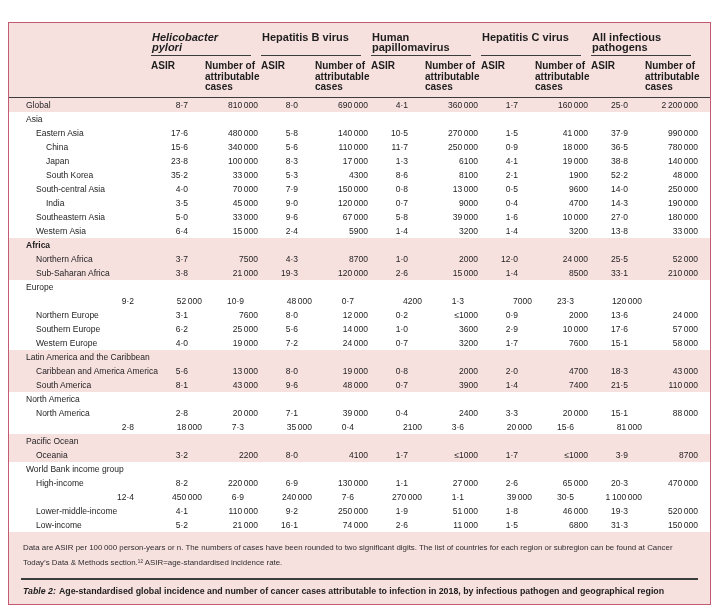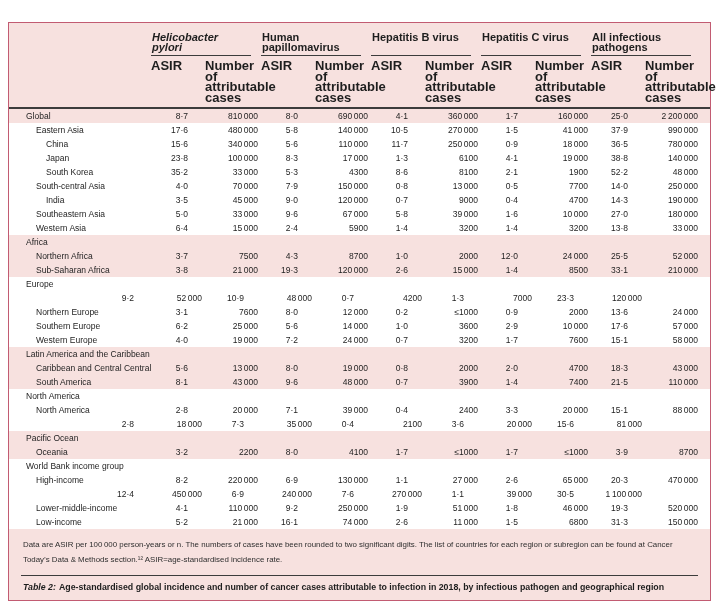--- a/index.html
+++ b/index.html
@@ -18,21 +18,21 @@
     border:1.5px solid var(--border);
     color:var(--ink);
     padding-top:5px;
   }
   
   .hrow{display:grid;grid-template-columns:130px repeat(5,110px);padding:0 12px;}
   .hrow .gcell{position:relative;font-weight:bold;font-size:11px;line-height:10px;padding:4px 10px 4px 1px;}
   .hrow .gcell .group-rule{position:absolute;left:0;right:10px;bottom:0;height:1.3px;background:var(--rule);}
   .gcell.italic{font-style:italic;}
   .subrow{display:grid;grid-template-columns:130px repeat(5,54px 56px);padding:2px 12px 4px 12px;}
-  .subrow .sub{font-weight:bold;font-size:13px;line-height:10.5px;padding-top:3px;padding-right:4px;}
+  .subrow .sub{font-weight:bold;font-size:10px;line-height:10.5px;padding-top:3px;padding-right:4px;}
   .headrule{height:1.8px;background:var(--rule);margin:0;}
   
   .tbody{width:100%;}
   .trow{display:grid;grid-template-columns:130px repeat(5,54px 56px);height:14px;align-items:center;padding:0 12px;}
   .trow.shade-white{background:#ffffff;}
   .trow.shade-pink{background:transparent;}
   .cell{font-size:8.5px;line-height:14px;white-space:nowrap;overflow:visible;}
   .cell.label.indent-0{padding-left:5px;}
   .cell.label.indent-1{padding-left:15px;}
   .cell.label.indent-2{padding-left:25px;}
@@ -47,22 +47,22 @@
 </style>
 </head>
 <body>
 
 <div class="card">
 
   <div class="thead">
     <div class="hrow">
       <div class="gcell"></div>
       <div class="gcell italic"><span>Helicobacter pylori</span><i class="group-rule"></i></div>
+      <div class="gcell"><span>Hepatitis B virus</span><i class="group-rule"></i></div>
       <div class="gcell"><span>Human papillomavirus</span><i class="group-rule"></i></div>
-      <div class="gcell"><span>Hepatitis B virus</span><i class="group-rule"></i></div>
       <div class="gcell"><span>Hepatitis C virus</span><i class="group-rule"></i></div>
       <div class="gcell"><span>All infectious pathogens</span><i class="group-rule"></i></div>
     </div>
     <div class="subrow">
       <div class="sub"></div>
       <div class="sub">ASIR</div>
       <div class="sub">Number of attributable cases</div>
       <div class="sub">ASIR</div>
       <div class="sub">Number of attributable cases</div>
       <div class="sub">ASIR</div>
@@ -83,20 +83,23 @@
         <div class="cell num cases">810 000</div>
         <div class="cell num asir">8·0</div>
         <div class="cell num cases">690 000</div>
         <div class="cell num asir">4·1</div>
         <div class="cell num cases">360 000</div>
         <div class="cell num asir">1·7</div>
         <div class="cell num cases">160 000</div>
         <div class="cell num asir">25·0</div>
         <div class="cell num cases">2 200 000</div>
       </div>
+      <div class="trow shade-white section-row">
+        <div class="cell label indent-0" style="font-weight: normal;">Asia</div>
+      </div>
       <div class="trow shade-white">
         <div class="cell label indent-1">Eastern Asia</div>
         <div class="cell num asir">17·6</div>
         <div class="cell num cases">480 000</div>
         <div class="cell num asir">5·8</div>
         <div class="cell num cases">140 000</div>
         <div class="cell num asir">10·5</div>
         <div class="cell num cases">270 000</div>
         <div class="cell num asir">1·5</div>
         <div class="cell num cases">41 000</div>
@@ -144,21 +147,21 @@
       </div>
       <div class="trow shade-white">
         <div class="cell label indent-1">South-central Asia</div>
         <div class="cell num asir">4·0</div>
         <div class="cell num cases">70 000</div>
         <div class="cell num asir">7·9</div>
         <div class="cell num cases">150 000</div>
         <div class="cell num asir">0·8</div>
         <div class="cell num cases">13 000</div>
         <div class="cell num asir">0·5</div>
-        <div class="cell num cases">7700</div>
+        <div class="cell num cases">9600</div>
         <div class="cell num asir">14·0</div>
         <div class="cell num cases">250 000</div>
       </div>
       <div class="trow shade-white">
         <div class="cell label indent-2">India</div>
         <div class="cell num asir">3·5</div>
         <div class="cell num cases">45 000</div>
         <div class="cell num asir">9·0</div>
         <div class="cell num cases">120 000</div>
         <div class="cell num asir">0·7</div>
@@ -188,21 +191,21 @@
         <div class="cell num asir">2·4</div>
         <div class="cell num cases">5900</div>
         <div class="cell num asir">1·4</div>
         <div class="cell num cases">3200</div>
         <div class="cell num asir">1·4</div>
         <div class="cell num cases">3200</div>
         <div class="cell num asir">13·8</div>
         <div class="cell num cases">33 000</div>
       </div>
       <div class="trow shade-pink section-row">
-        <div class="cell label indent-0" style="font-weight: normal;">Africa</div>
+        <div class="cell label indent-0" style="font-weight: bold;">Africa</div>
       </div>
       <div class="trow shade-pink">
         <div class="cell label indent-1">Northern Africa</div>
         <div class="cell num asir">3·7</div>
         <div class="cell num cases">7500</div>
         <div class="cell num asir">4·3</div>
         <div class="cell num cases">8700</div>
         <div class="cell num asir">1·0</div>
         <div class="cell num cases">2000</div>
         <div class="cell num asir">12·0</div>
@@ -274,21 +277,21 @@
         <div class="cell num cases">3200</div>
         <div class="cell num asir">1·7</div>
         <div class="cell num cases">7600</div>
         <div class="cell num asir">15·1</div>
         <div class="cell num cases">58 000</div>
       </div>
       <div class="trow shade-pink section-row">
         <div class="cell label indent-0" style="font-weight: normal;">Latin America and the Caribbean</div>
       </div>
       <div class="trow shade-pink">
-        <div class="cell label indent-1">Caribbean and Central Central</div>
+        <div class="cell label indent-1">Caribbean and America America</div>
         <div class="cell num asir">5·6</div>
         <div class="cell num cases">13 000</div>
         <div class="cell num asir">8·0</div>
         <div class="cell num cases">19 000</div>
         <div class="cell num asir">0·8</div>
         <div class="cell num cases">2000</div>
         <div class="cell num asir">2·0</div>
         <div class="cell num cases">4700</div>
         <div class="cell num asir">18·3</div>
         <div class="cell num cases">43 000</div>

